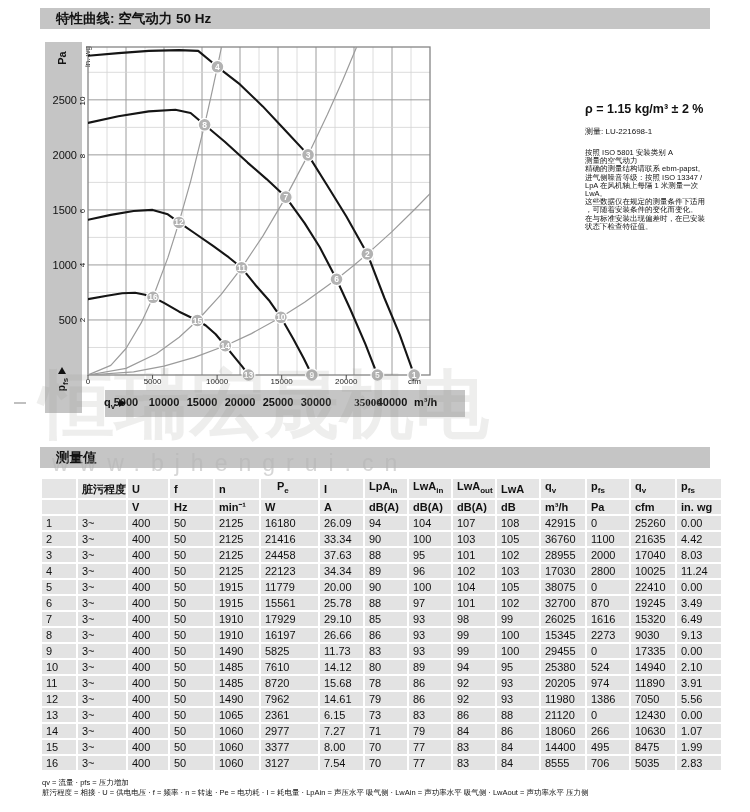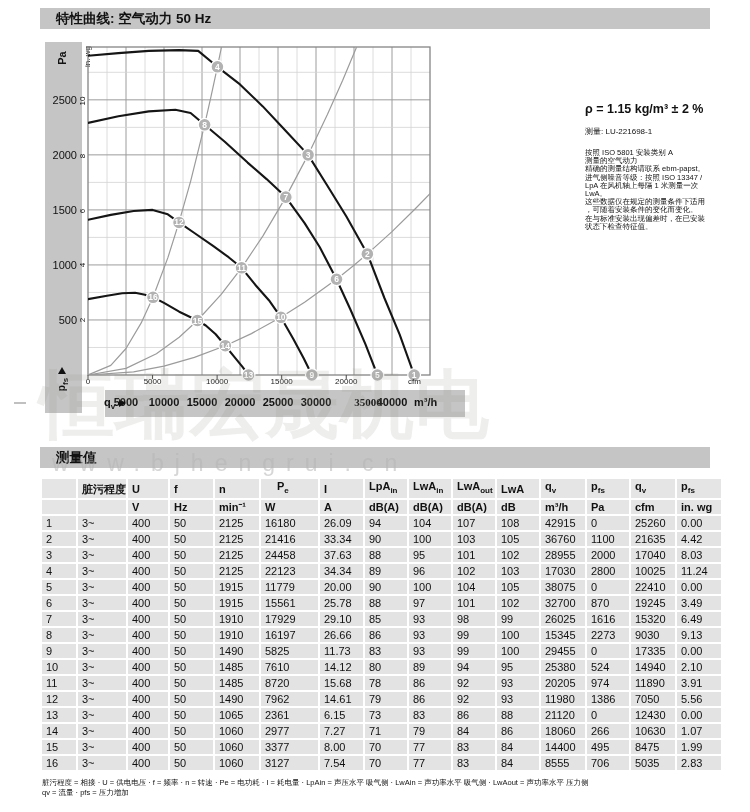--- a/index.html
+++ b/index.html
@@ -522,22 +522,22 @@
           <td>84</td>
           <td>8555</td>
           <td>706</td>
           <td>5035</td>
           <td>2.83</td>
         </tr>
       </tbody>
   </table>
 
   <div class="foot">
+    <div>qv = 流量 · pfs = 压力增加</div>
     <div>脏污程度 = 相接 · U = 供电电压 · f = 频率 · n = 转速 · Pe = 电功耗 · I = 耗电量 · LpAin = 声压水平 吸气侧 · LwAin = 声功率水平 吸气侧 · LwAout = 声功率水平 压力侧</div>
-    <div>qv = 流量 · pfs = 压力增加</div>
   </div>
 <div class="pa-tick" style="top: 93.8322px;">2500</div>
     <div class="pa-tick" style="top: 148.866px;">2000</div>
     <div class="pa-tick" style="top: 203.899px;">1500</div>
     <div class="pa-tick" style="top: 258.933px;">1000</div>
     <div class="pa-tick" style="top: 313.966px;">500</div>
     <div class="inwg-tick" style="left: 73px; top: 96.109px;">10</div>
     <div class="inwg-tick" style="left: 73px; top: 150.887px;">8</div>
     <div class="inwg-tick" style="left: 73px; top: 205.665px;">6</div>
     <div class="inwg-tick" style="left: 73px; top: 260.444px;">4</div>

